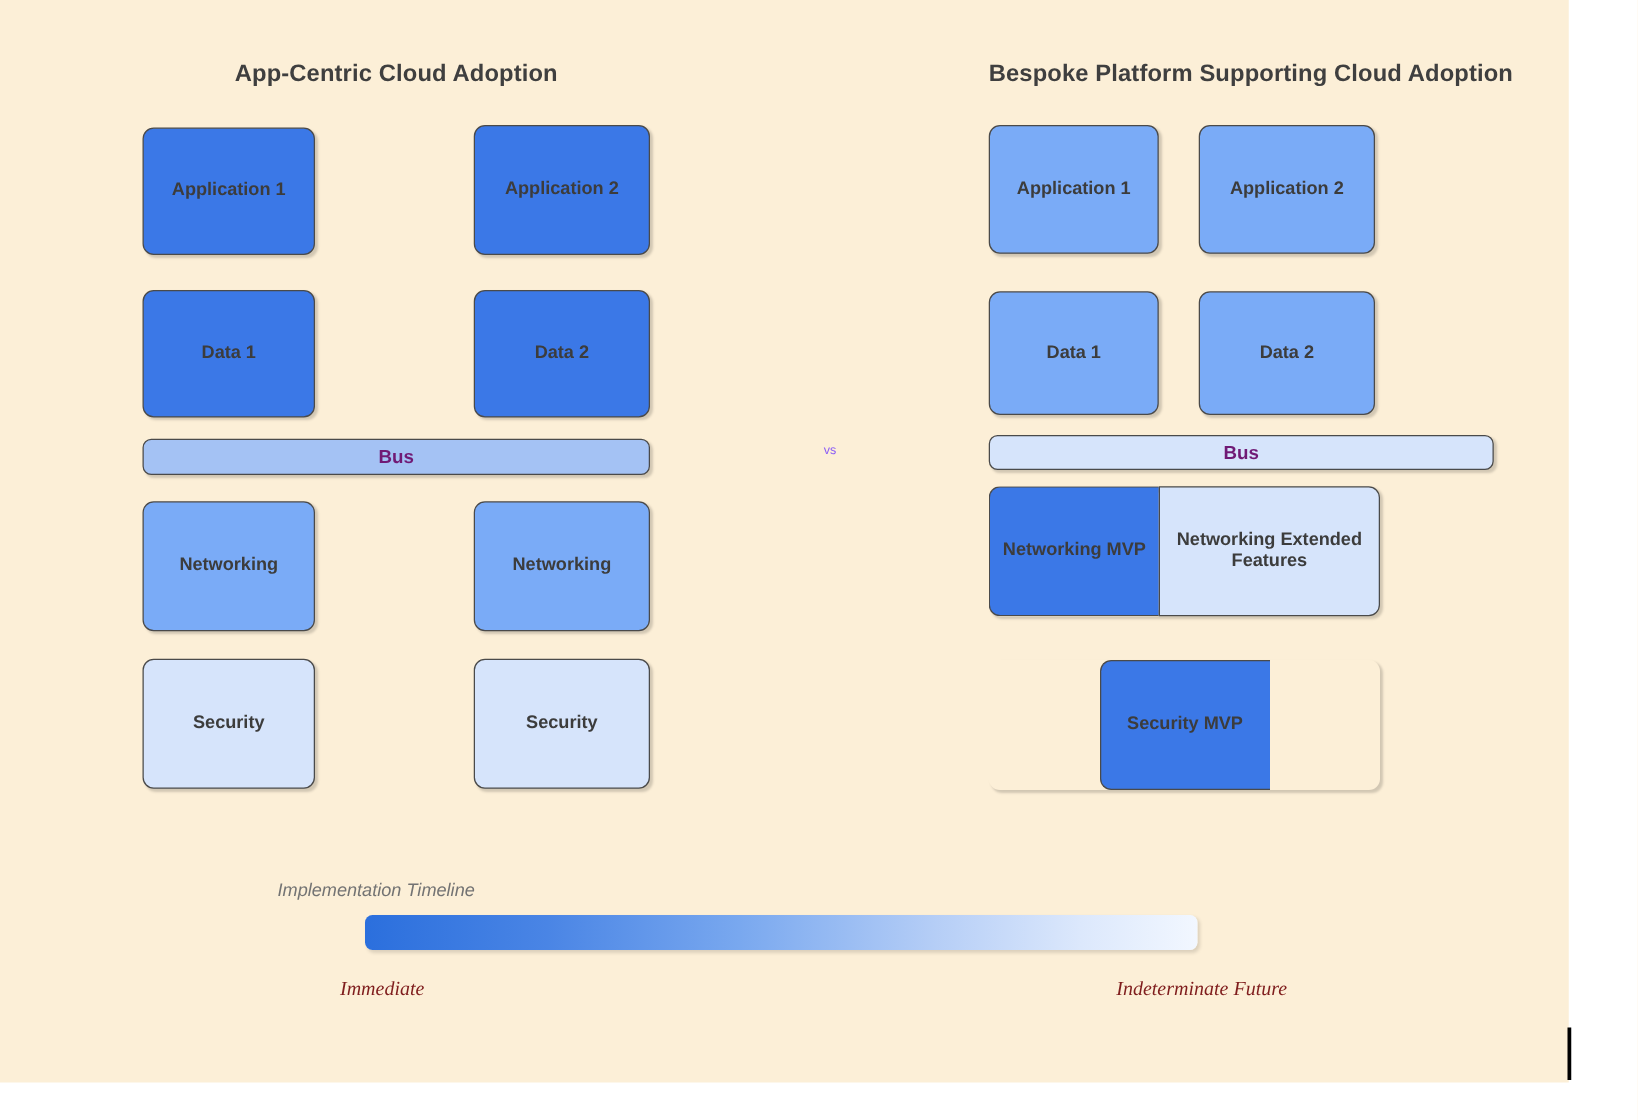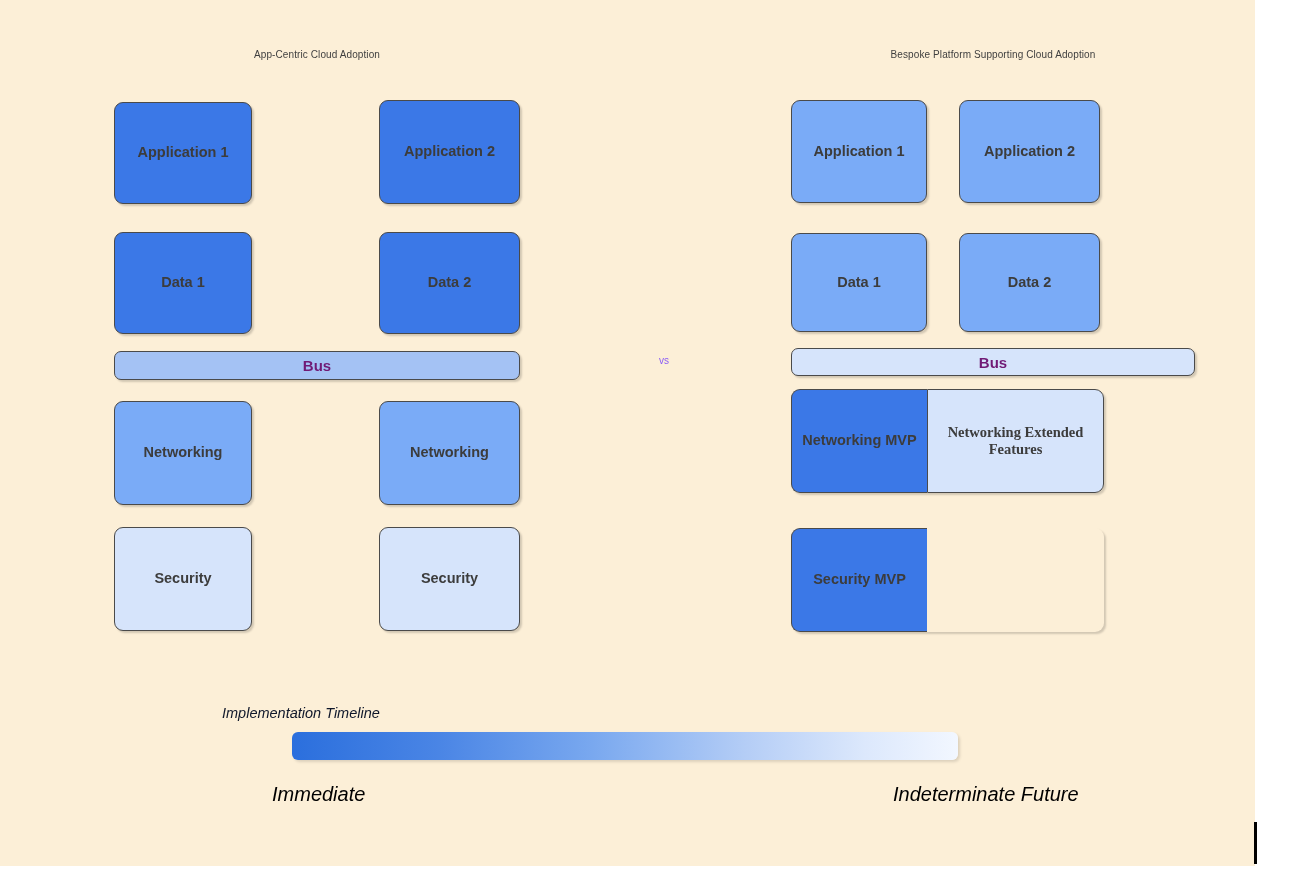--- a/index.html
+++ b/index.html
@@ -16,23 +16,23 @@
   #canvas {
     position: absolute;
     left: 0;
     top: 0;
     width: 1255px;
     height: 866px;
     background: #fcefd7;
   }
   .col-title {
     position: absolute;
-    font-size: 10px;
+    font-size: 19px;
     color: #3f3f3f;
-    font-weight: 400;
+    font-weight: 700;
     white-space: nowrap;
     text-align: center;
     letter-spacing: 0.1px;
   }
   .node {
     position: absolute;
     box-sizing: border-box;
     border: 1.2px solid #4a4a4a;
     border-radius: 9px;
     display: flex;
@@ -76,41 +76,41 @@
     font-size: 14.5px;
     color: #3c3c3c;
     line-height: 1.2;
   }
   .split .half.left {
     border-radius: 9px 0 0 9px;
     border-right: none;
   }
   .split .half.right {
     border-radius: 0 9px 9px 0;
-    font-family: Liberation Serif, serif;
   }
   .vs-label {
     position: absolute;
     font-size: 10px;
     color: #8b5cf6;
     margin-left: 11px;
   }
   .legend-title {
     position: absolute;
     font-style: italic;
     font-size: 14.5px;
-    color: #0f172a;
+    color: #737373;
     white-space: nowrap;
   }
   .legend-end {
     position: absolute;
     font-style: italic;
-    font-size: 20px;
-    color: #000000;
+    font-size: 16px;
+    color: #7f1d1d;
     white-space: nowrap;
+    font-family: Liberation Serif, serif;
   }
   #gradient-bar {
     position: absolute;
     border-radius: 6px;
     box-shadow: 2px 2px 3px rgba(0,0,0,0.13);
   }
   #text-cursor {
     position: absolute;
     background: #000000;
     width: 3px;
@@ -146,21 +146,21 @@
   <div class="node" style="left:791px; top:233px; width:136px; height:99px; background:#7aabf7;">Data 1</div>
   <div class="node" style="left:959px; top:233px; width:141px; height:99px; background:#7aabf7;">Data 2</div>
 
   <div class="bar" style="left:791px; top:348px; width:404px; height:28px; background:#d6e4fb;">Bus</div>
 
   <div class="split" style="left:791px; top:389px; width:313px; height:104px;">
     <div class="half left" style="width:136px; background:#3b78e7;">Networking MVP</div>
     <div class="half right" style="width:177px; background:#d6e4fb;">Networking Extended Features</div>
   </div>
 
-  <div class="split" style="left:791px; top:528px; width:313px; height:104px;">
+  <div class="split" style="left:791px; top:528px; width:313px; height:104px;justify-content:center;">
     <div class="half left" style="width:136px; background:#3b78e7;">Security MVP</div>
   </div>
 
   <div class="legend-title" style="left:222px; top:705px;">Implementation Timeline</div>
 
   <div id="gradient-bar" style="left:292px; top:732px; width:666px; height:28px;
               background: linear-gradient(to right, #2b6fdd 0%, #4a85e5 22%, #79a8ef 45%, #b4cdf6 68%, #dce8fc 86%, #f2f7ff 100%);"></div>
 
   <div class="legend-end" style="left:272px; top:783px;">Immediate</div>
   <div class="legend-end" style="left:893px; top:783px;">Indeterminate Future</div>

